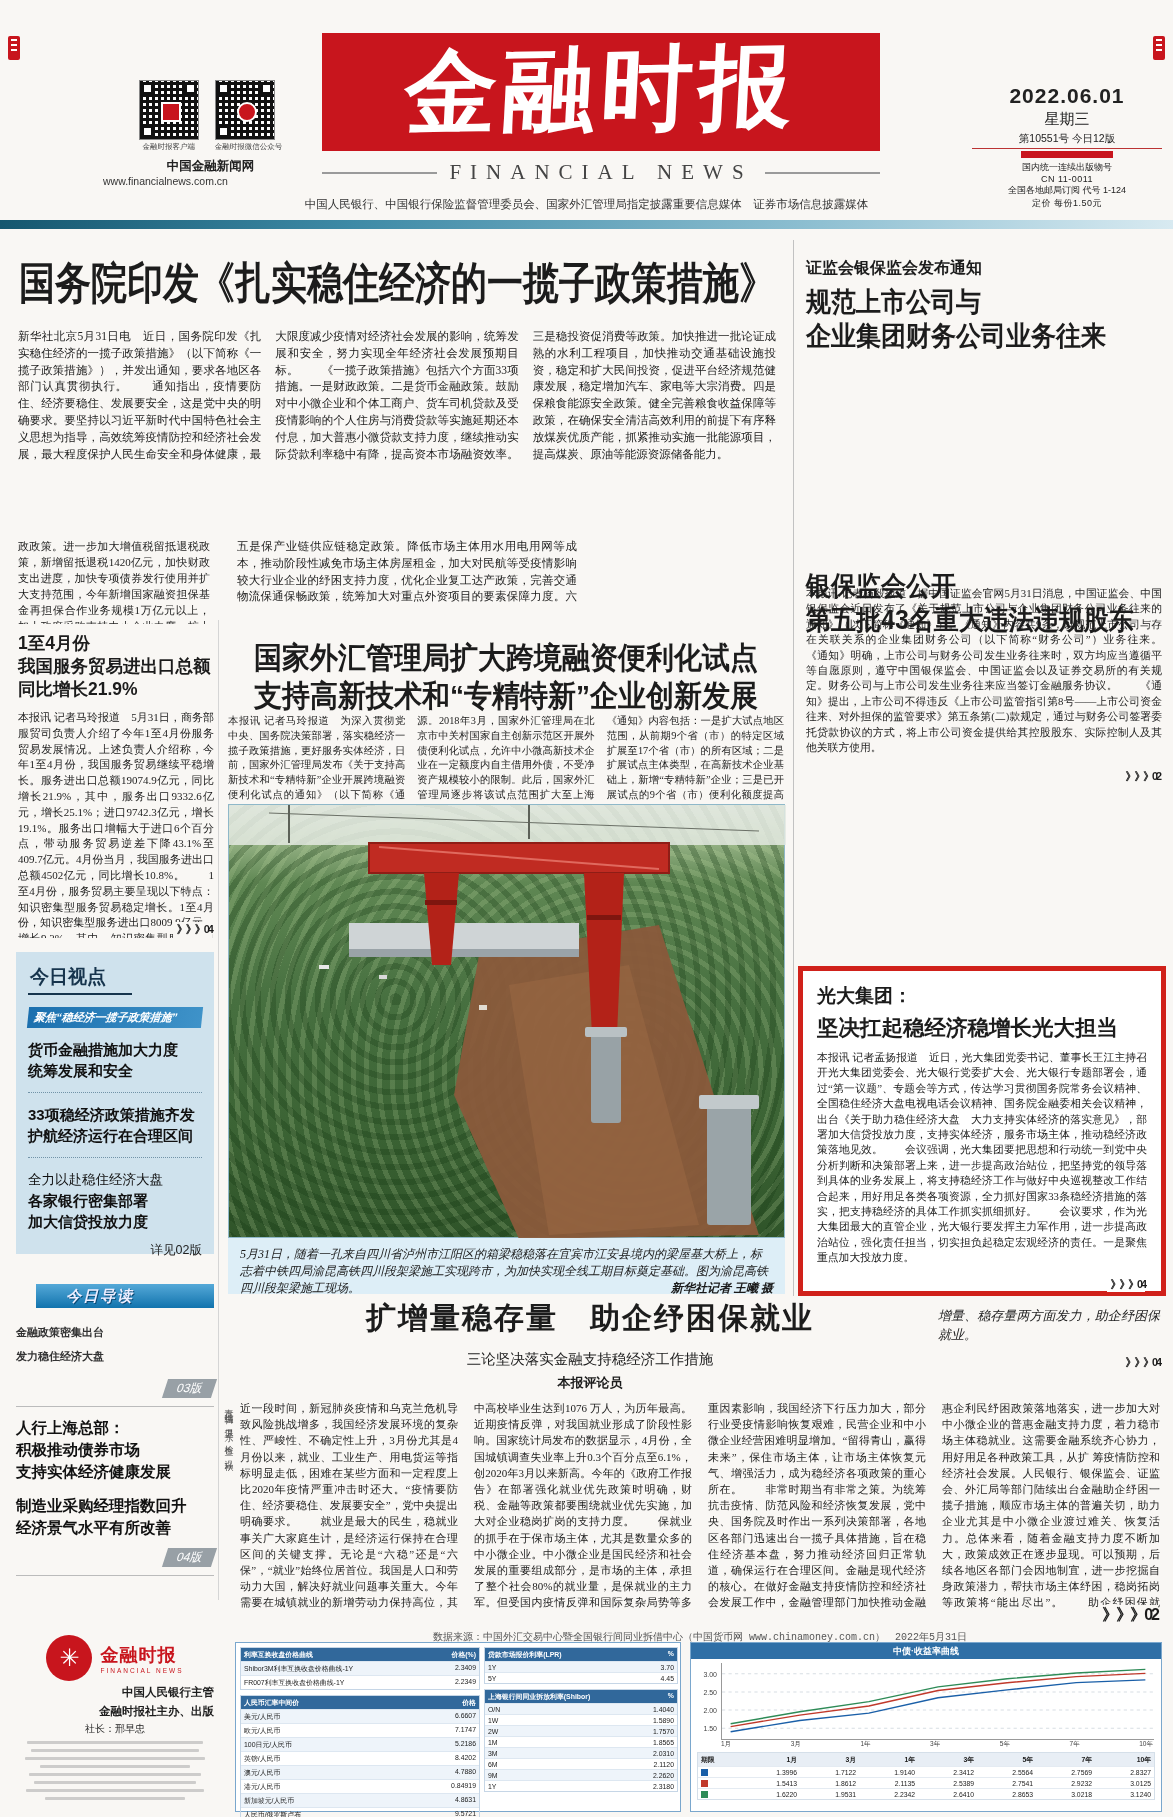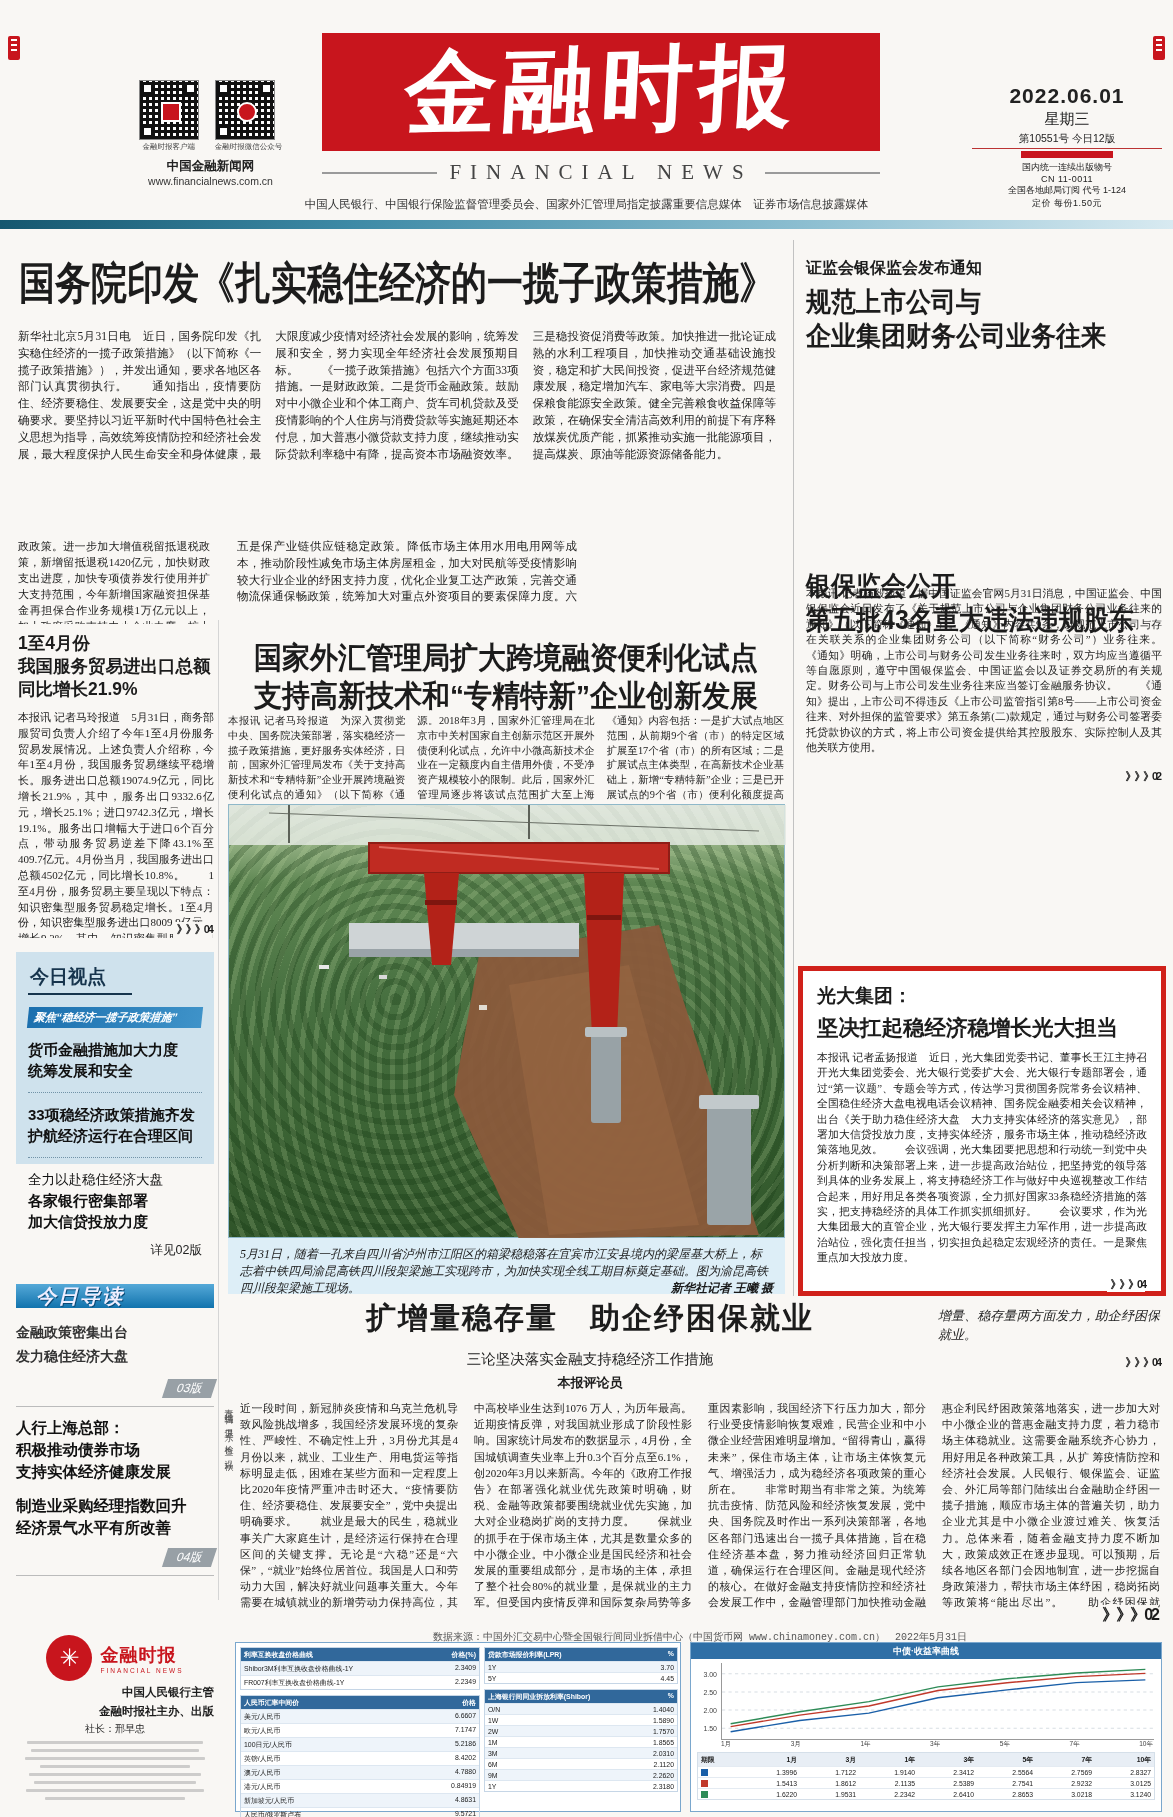--- a/index.html
+++ b/index.html
@@ -14,21 +14,21 @@
   .corner-mark i{display:block;width:6px;height:2px;background:#fff;margin:3px auto 0;}
   .qr{width:58px;height:58px;border:1px solid #888;position:relative;
       background:
         repeating-linear-gradient(0deg,#111 0 3px,transparent 3px 6px),
         repeating-linear-gradient(90deg,#111 0 3px,#fff 3px 6px);}
   .qr .f{position:absolute;width:13px;height:13px;background:#fff;border:3px solid #111;box-sizing:border-box;}
   .qr .f1{left:1px;top:1px}.qr .f2{right:1px;top:1px}.qr .f3{left:1px;bottom:1px}
   .qr .badge{position:absolute;left:21px;top:21px;width:16px;height:16px;background:#c8151d;border:2px solid #fff;}
   .qr-label{font-size:7.5px;color:#444;text-align:center;margin-top:2px;}
   .site{font-size:12.5px;font-weight:bold;text-align:center;color:#222;}
-  .siteurl{font-size:10.5px;text-align:center;color:#333;}
+  .siteurl{font-size:10.5px;text-align:left;color:#333;}
   .mast{background:#c8151d;color:#fff;text-align:center;overflow:hidden;}
   .mast span{display:inline-block;font-size:92px;font-weight:900;line-height:114px;letter-spacing:6px;
              transform:skewX(-4deg) rotate(-1deg);font-family:"Liberation Serif",serif;}
   .fnline{display:flex;align-items:center;gap:12px;color:#555;}
   .fnline .dash{flex:1;height:2px;background:#9a9a9a;}
   .fnline .t{font-size:21px;letter-spacing:9px;font-family:"Liberation Serif",serif;color:#444;}
   .dateblk{text-align:center;color:#222;}
   .dateblk .d1{font-size:21px;font-weight:bold;letter-spacing:1px;}
   .dateblk .d2{font-size:15px;margin-top:2px;}
   .dateblk .d3{font-size:10.5px;margin-top:3px;padding-bottom:2px;border-bottom:1px solid #b33;}
@@ -49,23 +49,23 @@
   
   .tv{background:#cfe2ed;padding:12px 12px 8px;box-sizing:border-box;}
   .tv-title{font-size:19px;font-weight:900;color:#16344d;border-bottom:2px solid #16344d;display:inline-block;padding:0 26px 3px 2px;}
   .tv-tag{margin-top:12px;background:linear-gradient(100deg,#1b6fae,#3f93c9);color:#fff;font-size:11px;font-style:italic;
           padding:3px 6px;transform:skewX(-6deg);font-weight:bold;}
   .tv-item{font-size:15px;font-weight:900;line-height:21px;margin-top:11px;color:#111;}
   .tv-sep{border-top:1px dotted #7193a8;margin-top:11px;}
   .tv-more{text-align:right;font-size:12.5px;margin-top:10px;color:#222;}
   
   .tg-banner{height:24px;background:linear-gradient(180deg,#55a9d8,#1173ad);color:#eef;
-             font-size:20px;font-weight:900;font-style:italic;line-height:24px;padding-left:20px;letter-spacing:2px;
-             text-shadow:1px 1px 0 #0a4a75;}
-  .tg-t{font-size:14px;line-height:24px;color:#333;font-weight:bold;}
+             font-size:15px;font-weight:900;font-style:italic;line-height:24px;padding-left:30px;letter-spacing:2px;
+             text-shadow:1px 1px 0 #0a4a75;margin-left:20px;}
+  .tg-t{font-size:11px;line-height:24px;color:#333;font-weight:bold;}
   .tg-t2{font-size:15.5px;line-height:22px;font-weight:900;color:#111;}
   .tg-page{display:inline-block;background:#98a0a6;color:#fff;font-size:12px;padding:1px 12px;transform:skewX(-18deg);}
   .tg-hr{border-top:1px solid #bbb;}
   
   .photo{border:1px solid #8fb8c9;box-sizing:border-box;
     background:
       repeating-radial-gradient(circle at 30% 45%, rgba(20,55,18,.28) 0 6px, transparent 6px 15px),
       repeating-radial-gradient(circle at 72% 62%, rgba(190,215,160,.20) 0 5px, transparent 5px 13px),
       linear-gradient(180deg,#ccd8c8 0,#9db88c 7%,#5f8753 18%,#477040 45%,#3b6334 75%,#2f5429 100%);}
   .caption{background:#ddeef7;font-size:12px;line-height:17px;padding:8px 12px;box-sizing:border-box;
@@ -191,21 +191,21 @@
   <div class="abs sans" style="left:18px;top:632px;width:196px;">
     <div class="st-h">1至4月份</div>
     <div class="st-h">我国服务贸易进出口总额</div>
     <div class="st-h">同比增长21.9%</div>
   </div>
   <div class="abs small-body jc" style="left:18px;top:710px;width:196px;height:228px;font-size:11px;line-height:15.8px;">
     <span>本报讯 记者马玲报道　5月31日，商务部服贸司负责人介绍了今年1至4月份服务贸易发展情况。上述负责人介绍称，今年1至4月份，我国服务贸易继续平稳增长。服务进出口总额19074.9亿元，同比增长21.9%，其中，服务出口9332.6亿元，增长25.1%；进口9742.3亿元，增长19.1%。服务出口增幅大于进口6个百分点，带动服务贸易逆差下降43.1%至409.7亿元。4月份当月，我国服务进出口总额4502亿元，同比增长10.8%。　　1至4月份，服务贸易主要呈现以下特点：知识密集型服务贸易稳定增长。1至4月份，知识密集型服务进出口8009.9亿元，增长9.3%，其中，知识密集型服务出口4563.6亿元，增长10.4%；</span>
     <span class="jump abs" style="right:2px;bottom:0;background:#f9f7f4;padding-left:4px;">》》》04</span>
   </div>
 
-  <div class="abs tv sans" style="left:16px;top:952px;width:198px;height:212px;">
+  <div class="abs tv sans" style="left:16px;top:952px;width:198px;height:302px;">
     <div class="tv-title">今日视点</div>
     <div class="tv-tag">聚焦“稳经济一揽子政策措施”</div>
     <div class="tv-item">
       <div>货币金融措施加大力度</div>
       <div>统筹发展和安全</div>
     </div>
     <div class="tv-sep"></div>
     <div class="tv-item">
       <div>33项稳经济政策措施齐发</div>
       <div>护航经济运行在合理区间</div>

